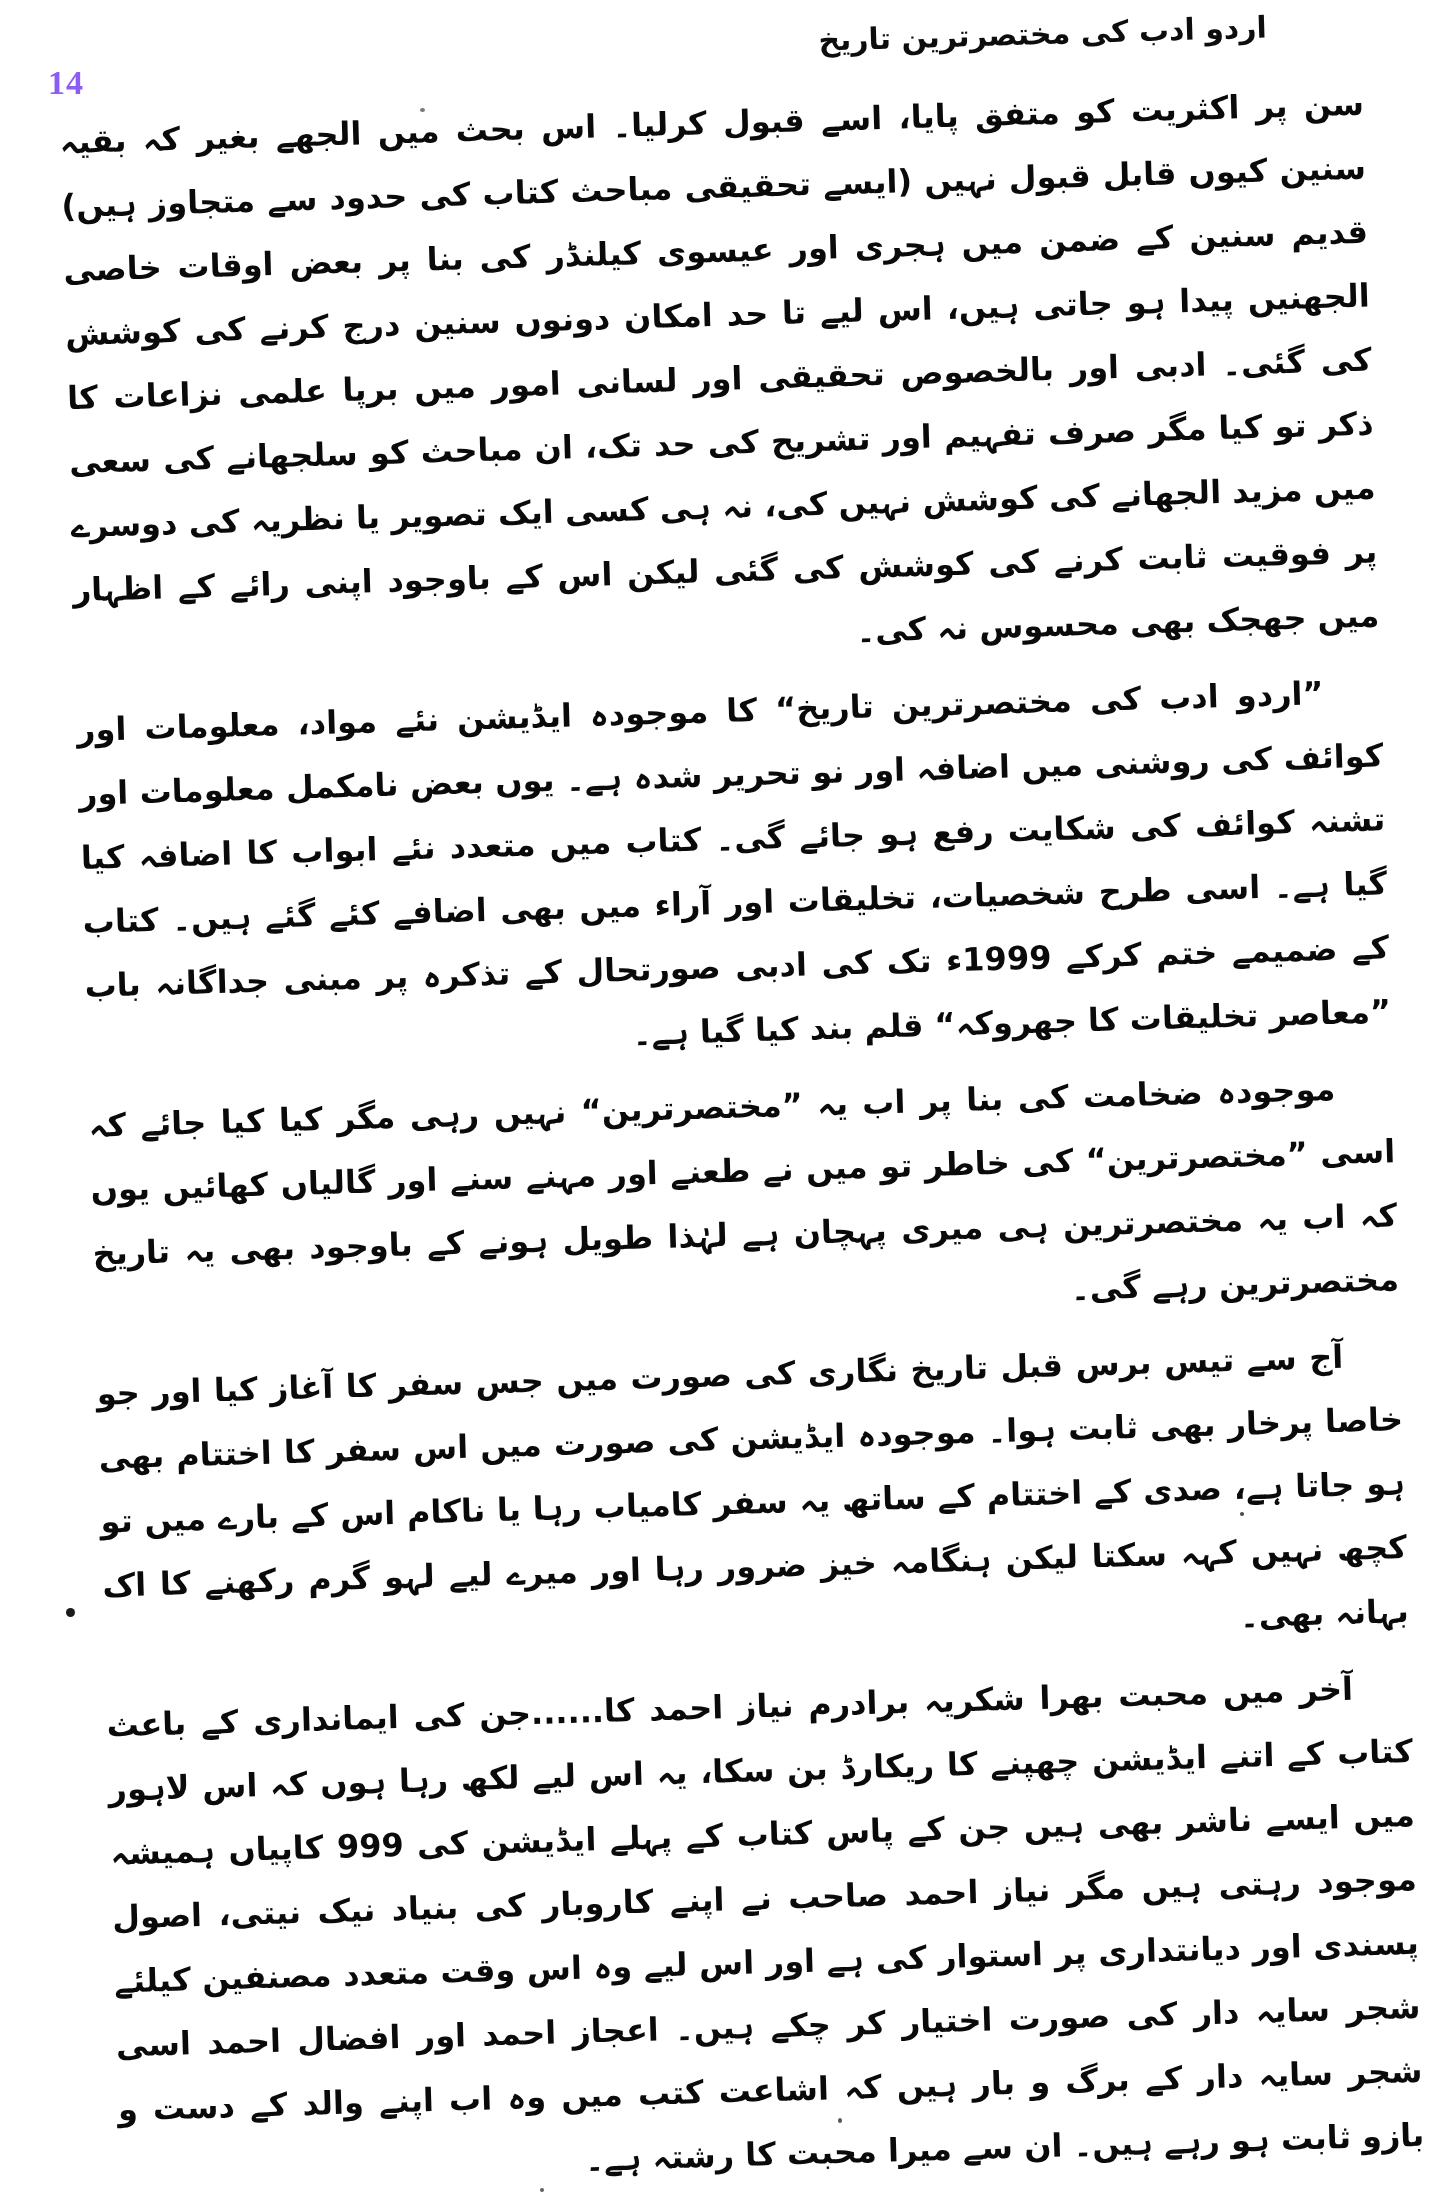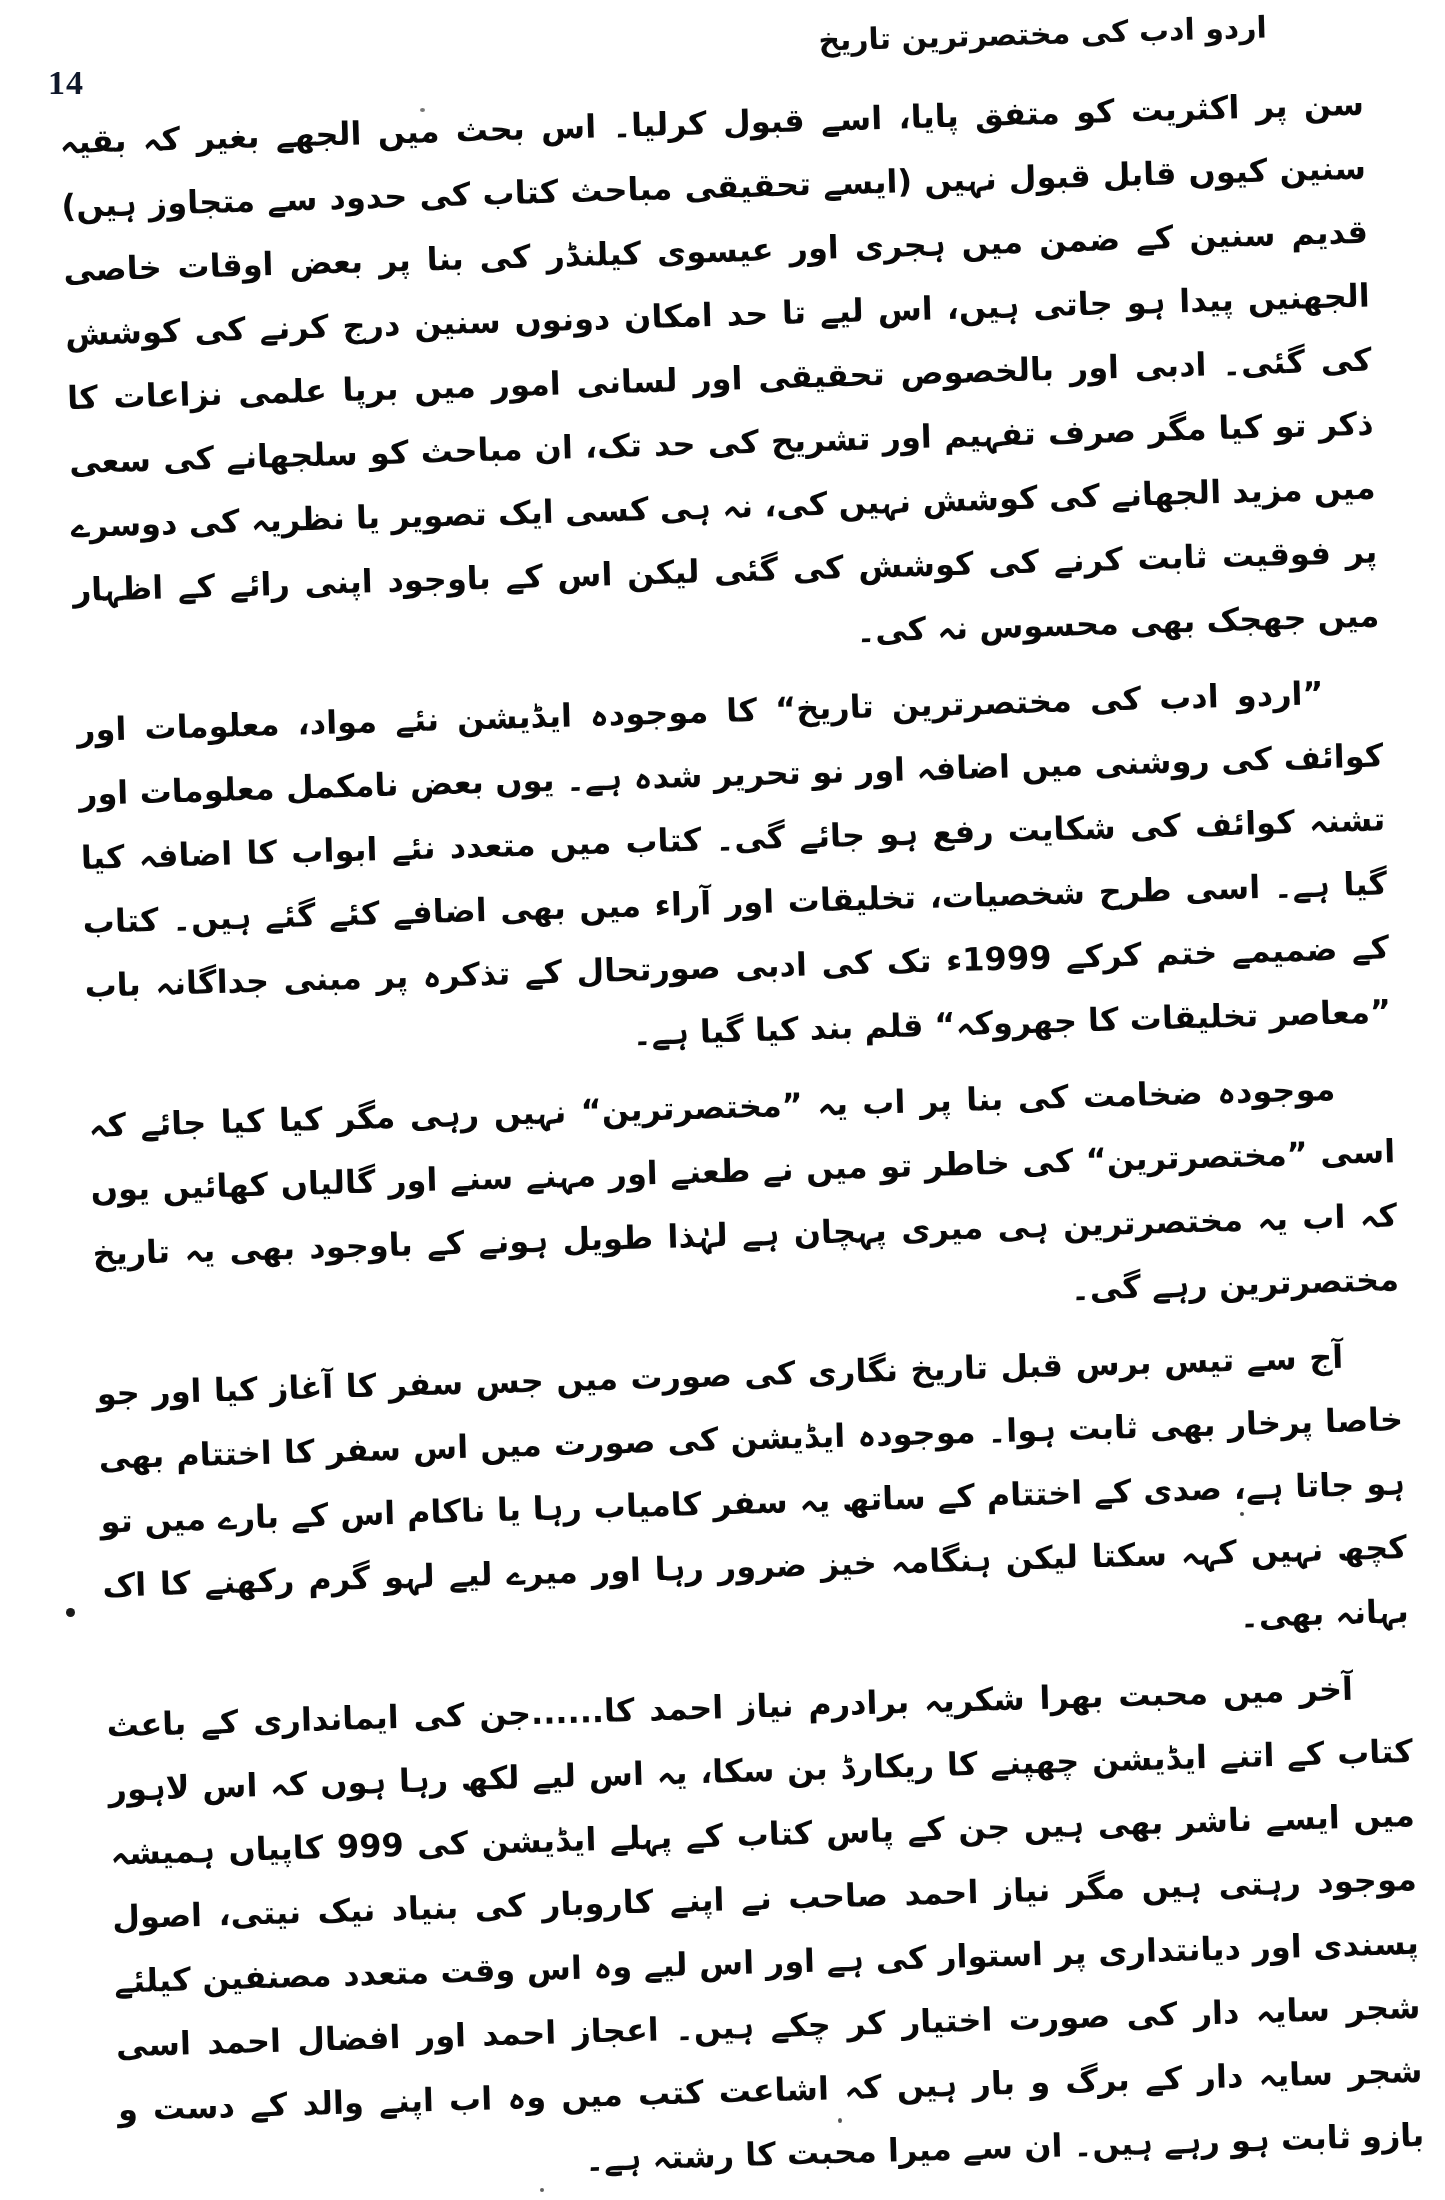--- a/index.html
+++ b/index.html
@@ -17,21 +17,21 @@
       font-family: "DejaVu Sans", sans-serif;
     }
     .page-number {
       position: absolute;
       top: 64px;
       left: 48px;
       font-family: "Liberation Serif", serif;
       font-weight: 700;
       font-size: 34px;
       letter-spacing: 1px;
-      color: #0f172a;
+      color: #8b5cf6;
     }
     
     .scan-block {
       position: absolute;
       inset: 0;
       transform: rotate(-1.7deg);
       transform-origin: 50% 45%;
     }
     .running-head {
       direction: rtl;

